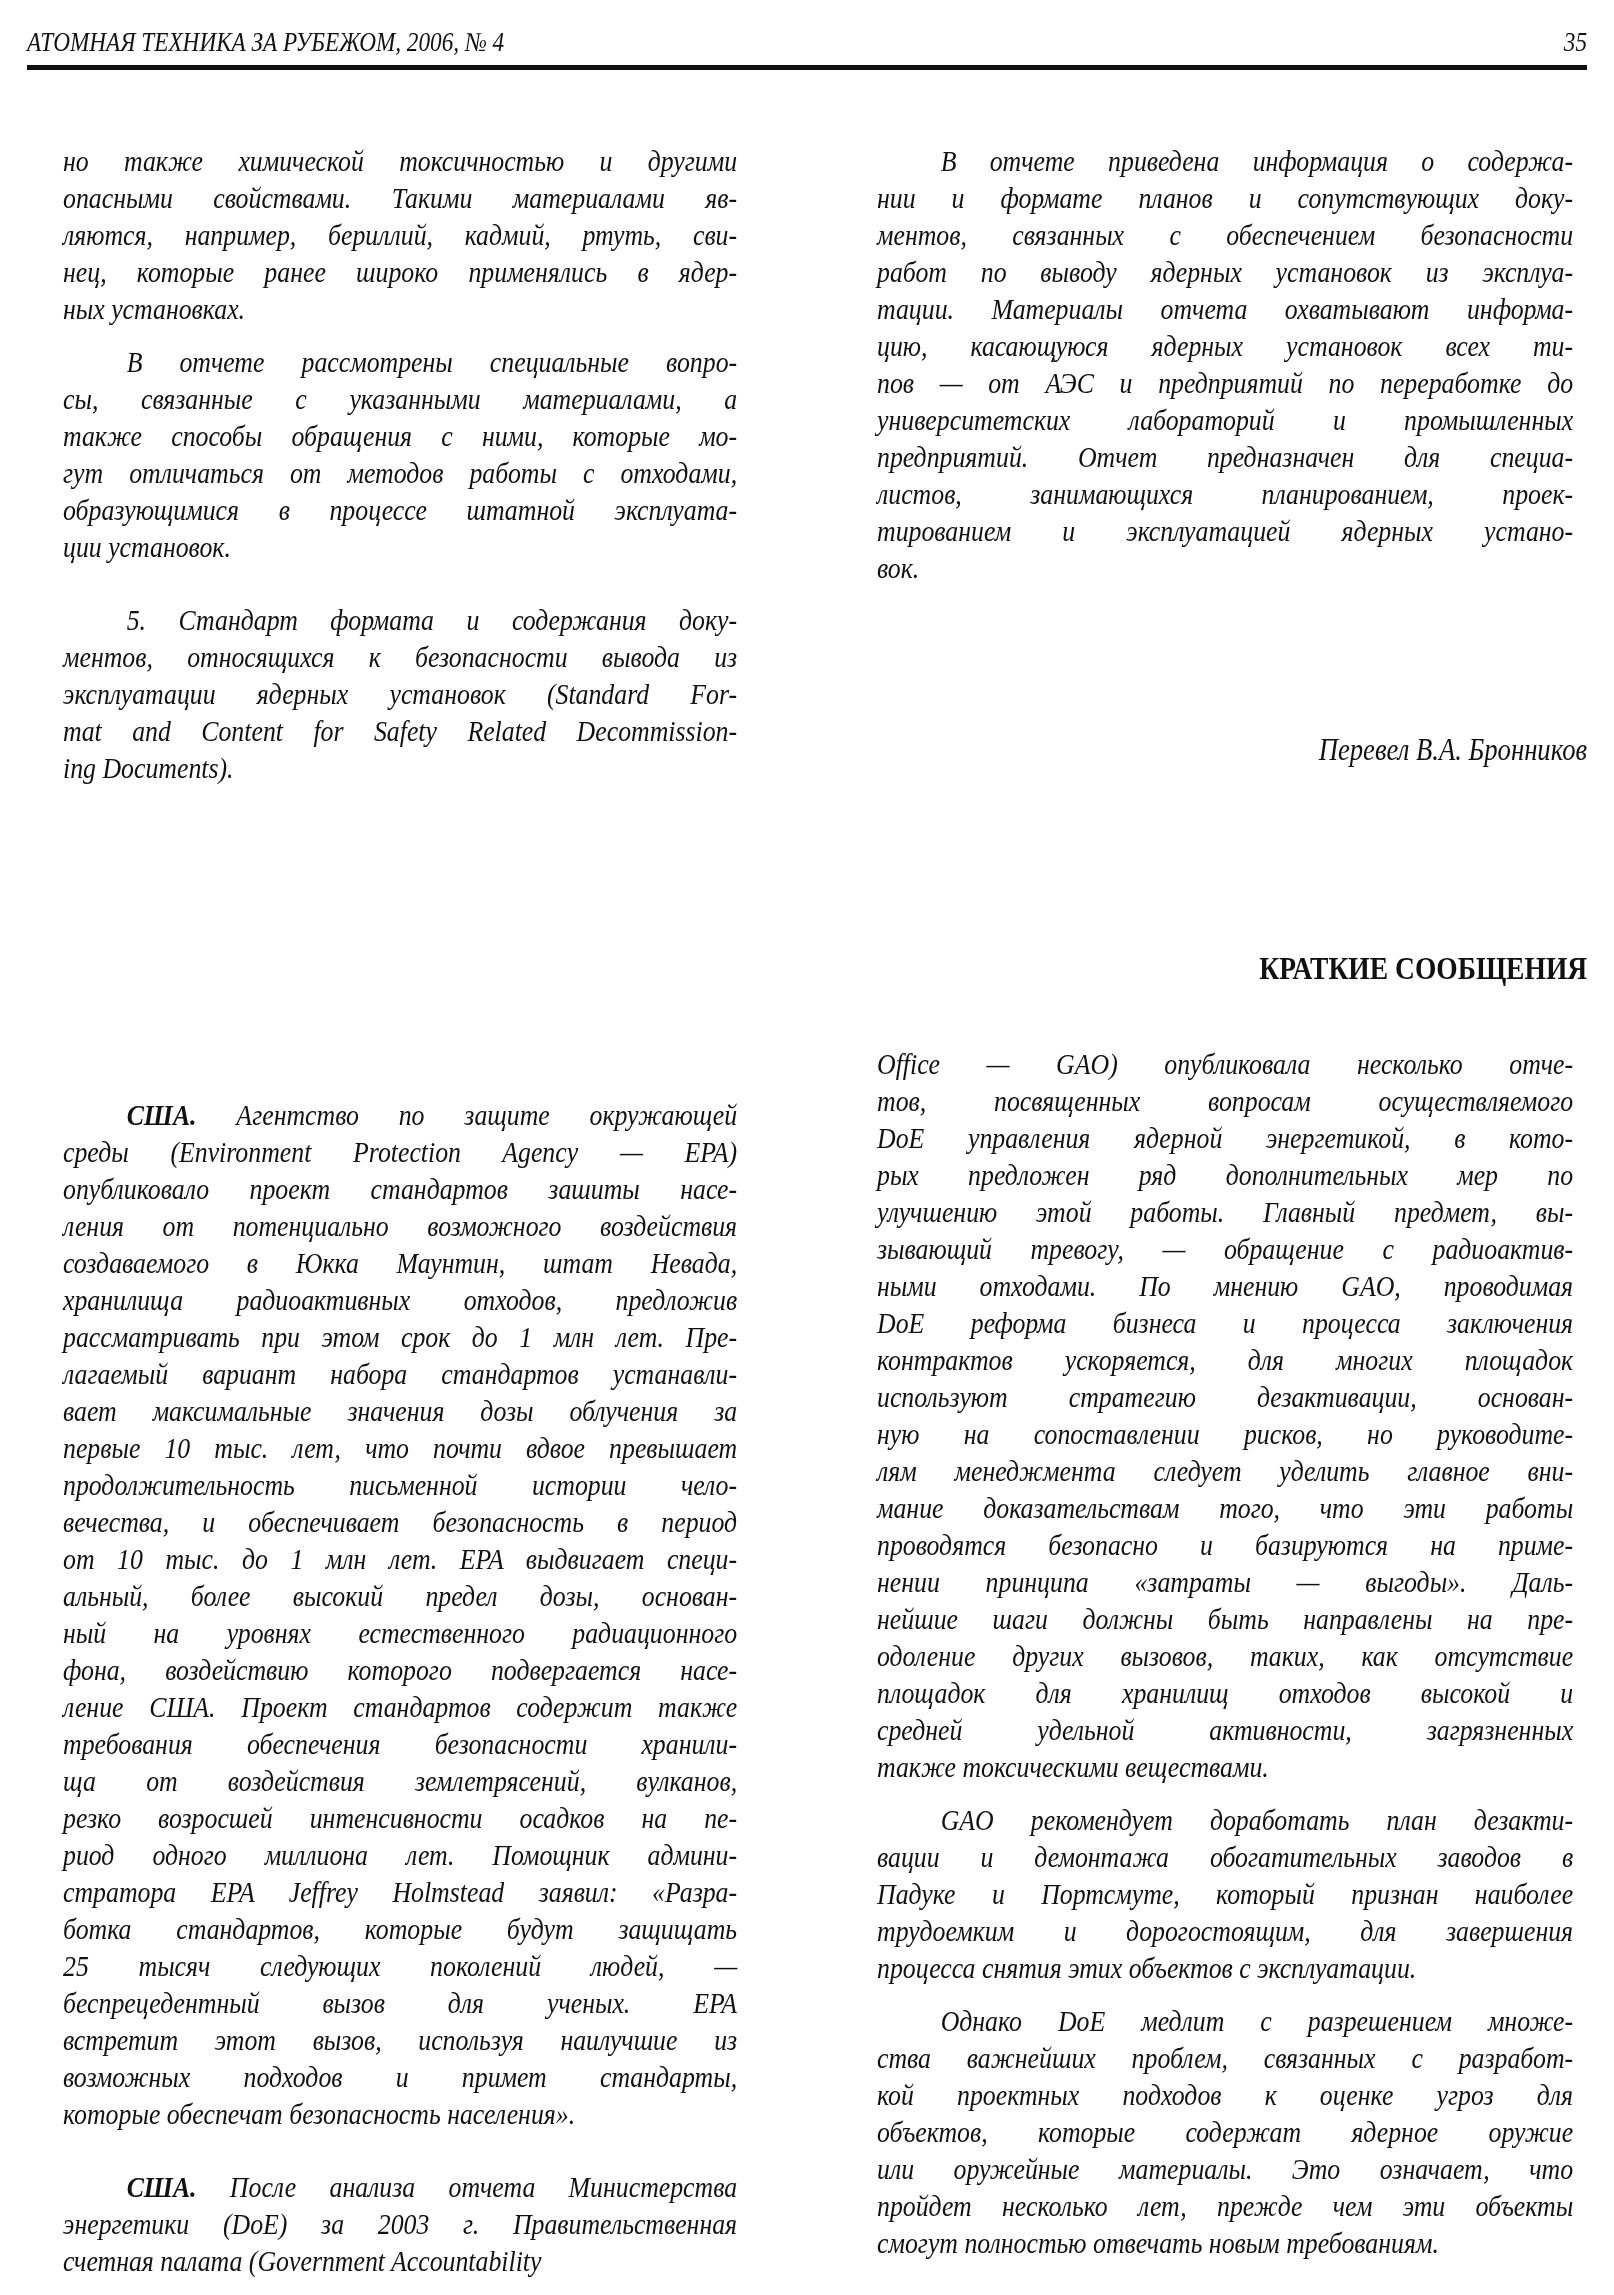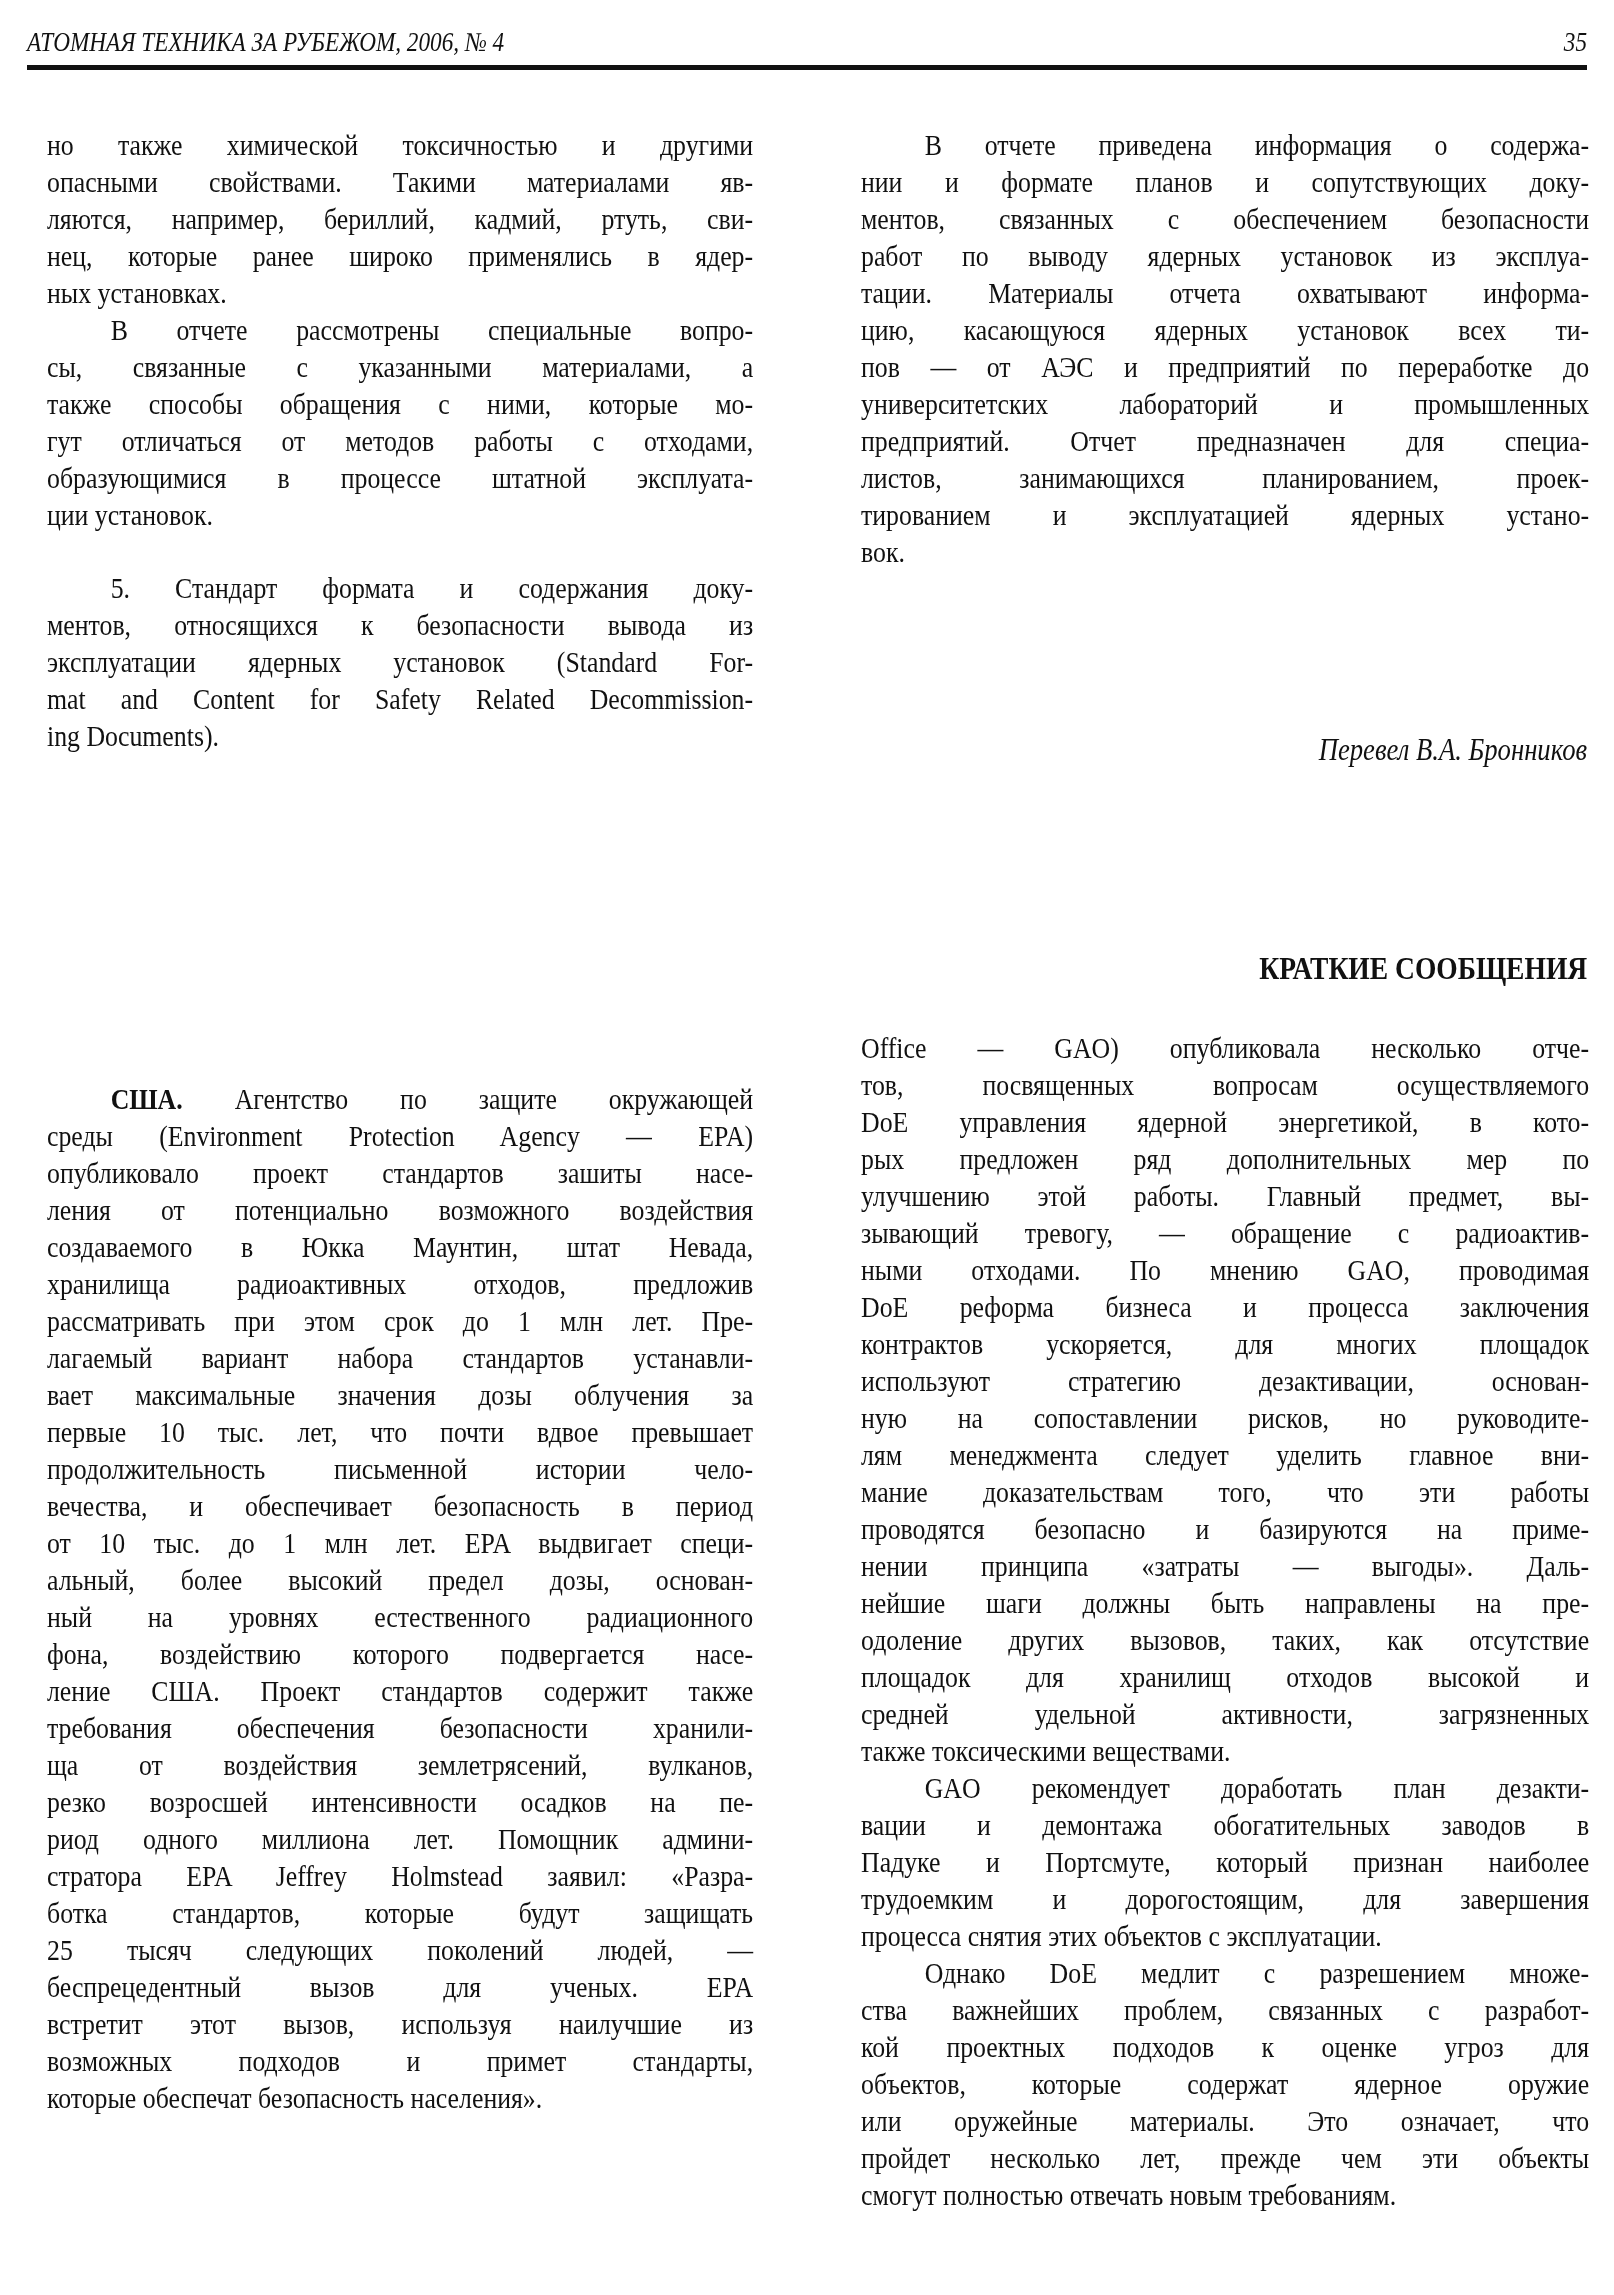--- a/index.html
+++ b/index.html
@@ -20,21 +20,21 @@
     position: absolute; right: 0; top: 0; font-size: 27px;
     transform: scaleX(0.86); transform-origin: right top;
   }
   .rule {
     position: absolute; left: 27px; top: 65px; width: 1560px; height: 4.7px; background: #111;
   }
   .col {
     position: absolute; font-size: 30px; line-height: 37px;
     text-align: justify;
   }
-  .col p { margin: 0; }
+  .col p { margin: 16px; font-style: italic; }
   .col p .ln { display: block; text-align: justify; text-align-last: justify; white-space: nowrap; }
   .col p .ln.last { text-align-last: left; }
   .indent { padding-left: 74px; }
   .lnwrap { display:block; transform: scaleX(0.86); transform-origin: left top; width: 116.3%; }
   .left  { left: 47px;  width: 706px; }
   .right { left: 861px; width: 728px; }
   .translator {
     position: absolute; right: 27px; top: 732px; font-style: italic; font-size: 31px;
     transform: scaleX(0.86); transform-origin: right top; white-space: nowrap;
   }
@@ -234,20 +234,31 @@
       <span class="lnwrap">
         <span class="ln">встретит этот вызов, используя наилучшие из</span>
       </span>
       <span class="lnwrap">
         <span class="ln">возможных подходов и примет стандарты,</span>
       </span>
       <span class="lnwrap">
         <span class="ln last">которые обеспечат безопасность населения».</span>
       </span>
     </p>
+  <p style="margin-top:36px;">
+      <span class="lnwrap">
+        <span class="ln indent"><b class="lead">США.</b> После анализа отчета Министерства</span>
+      </span>
+      <span class="lnwrap">
+        <span class="ln">энергетики (DoE) за 2003 г. Правительственная</span>
+      </span>
+      <span class="lnwrap">
+        <span class="ln last">счетная палата (Government Accountability</span>
+      </span>
+    </p>
 </div>
 
 <div class="col right" style="top:1029px;">
   <p>
       <span class="lnwrap">
         <span class="ln">Office — GAO) опубликовала несколько отче-</span>
       </span>
       <span class="lnwrap">
         <span class="ln">тов, посвященных вопросам осуществляемого</span>
       </span>

